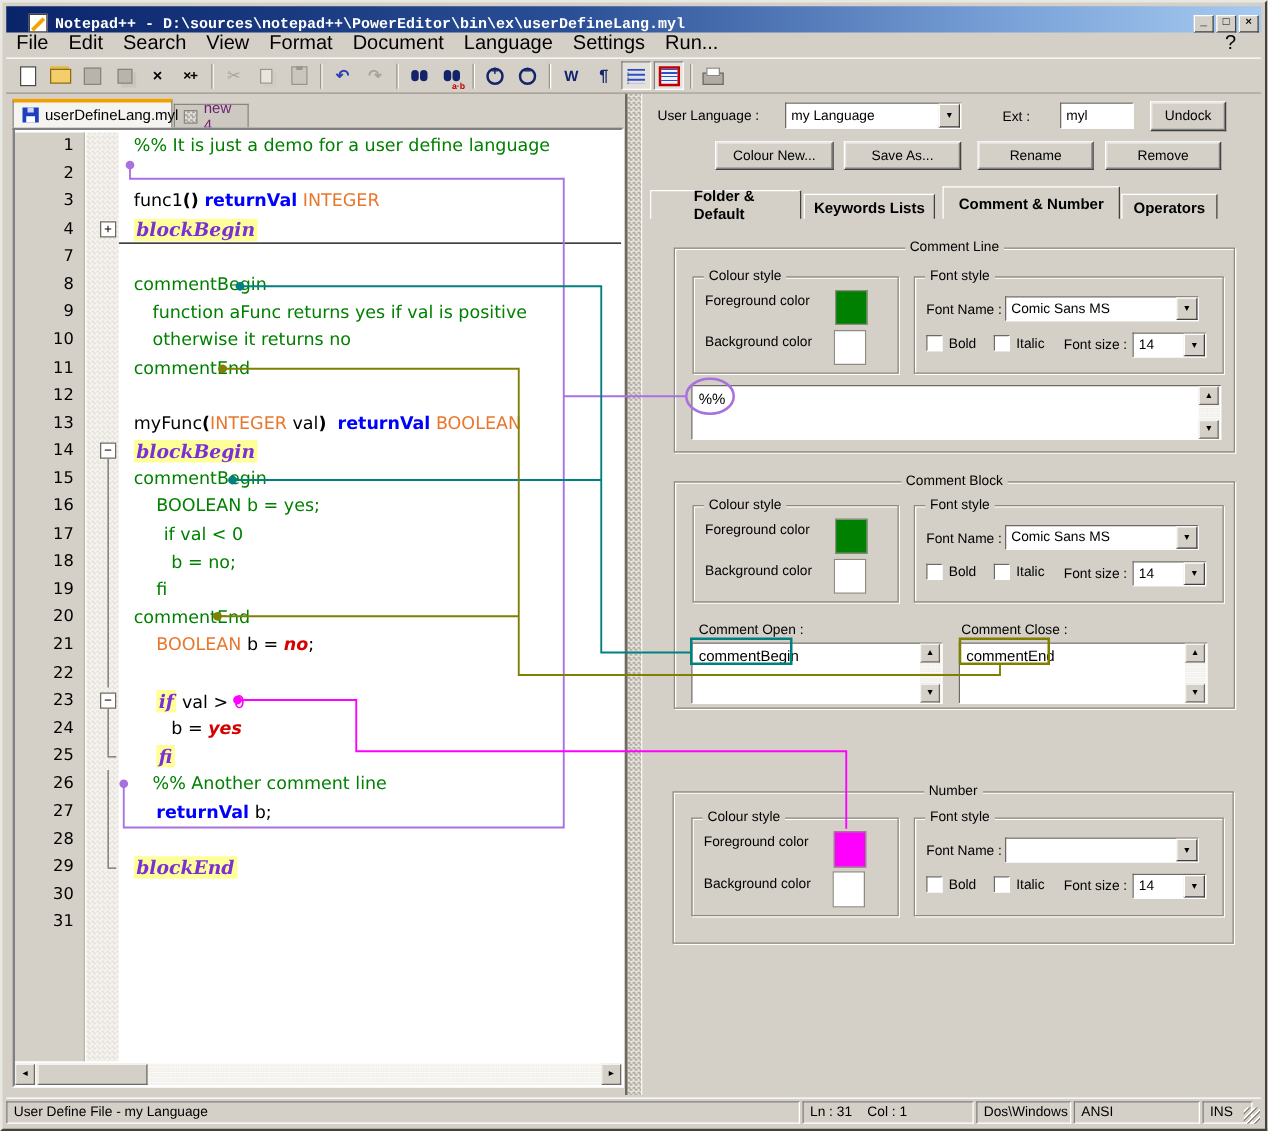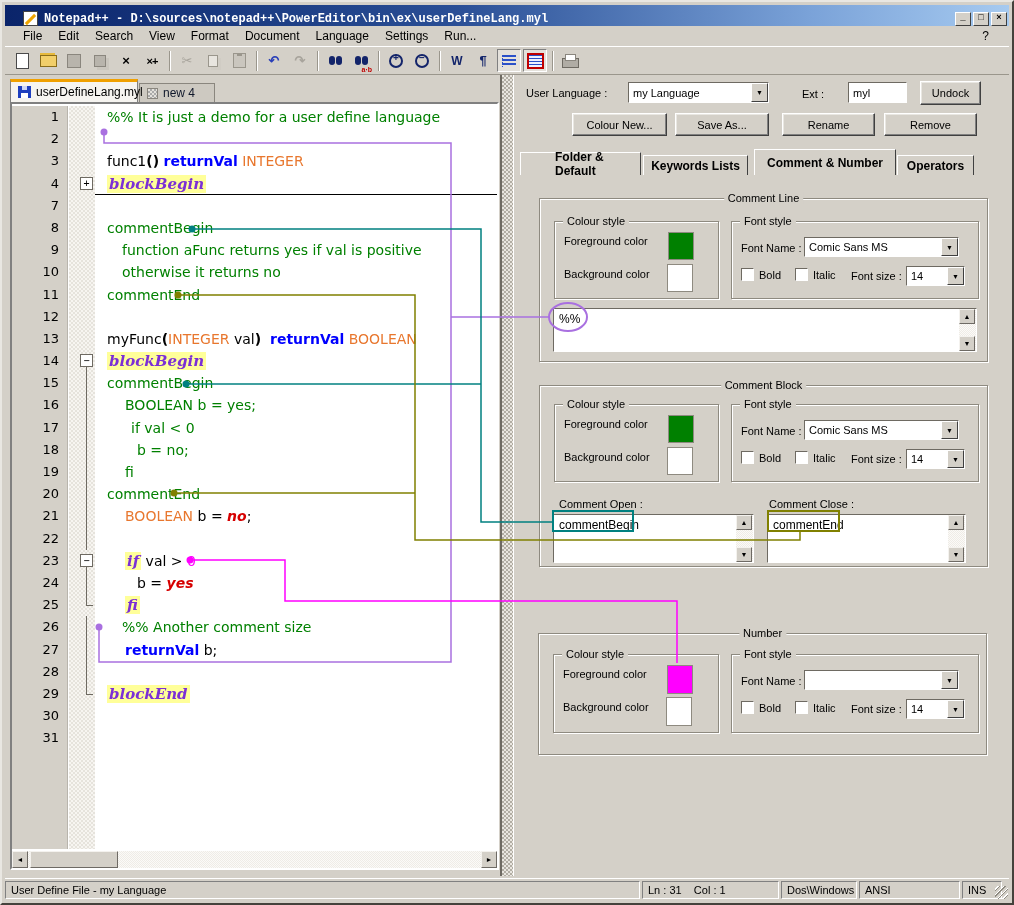--- a/index.html
+++ b/index.html
@@ -10,21 +10,21 @@
   
   .titlebar{position:absolute;left:3px;top:3px;right:3px;height:21px;
     background:linear-gradient(90deg,#0a246a 0%,#2a4f96 45%,#7aa2d8 80%,#a6caf0 100%);
     display:flex;align-items:flex-end;color:#fff;font-size:12px;font-weight:bold;padding-left:18px;font-family:Liberation Mono, monospace;}
   .np-icon{width:15px;height:15px;background:#fff;border:1px solid #444;position:relative;margin-right:6px;flex:none;}
   .np-icon::after{content:"";position:absolute;left:0px;top:6px;width:13px;height:3px;background:#f0a500;transform:rotate(-45deg);}
   .winbtns{margin-left:auto;display:flex;gap:2px;padding-right:2px;}
   .wbtn{width:16px;height:14px;background:#d4d0c8;border:1px solid;border-color:#fff #404040 #404040 #fff;
         font-size:9px;line-height:11px;text-align:center;color:#000;font-weight:bold;}
   
-  .menubar{position:absolute;left:13px;top:24px;right:3px;height:20px;display:flex;align-items:center;font-size:12px;color:#000;}
+  .menubar{position:absolute;left:3px;top:24px;right:3px;height:20px;display:flex;align-items:flex-end;font-size:16px;color:#000;}
   .menu-item{padding:2px 8px;}
   .menu-help{position:absolute;right:12px;}
   
   .toolbar{position:absolute;left:3px;top:44px;right:3px;height:29px;display:flex;align-items:center;
            border-top:1px solid #fff;border-bottom:1px solid #9a968c;padding-left:4px;}
   .tbtn{width:24px;height:23px;display:flex;align-items:center;justify-content:center;position:relative;margin:0 1px;}
   .tbtn.pressed{border:1px solid;border-color:#808080 #fff #fff #808080;background:#e4e1db;}
   .tsep{width:1px;height:20px;background:#9a968c;box-shadow:1px 0 0 #fff;margin:0 4px;flex:none;}
   .ic{width:20px;height:20px;position:relative;display:flex;align-items:center;justify-content:center;font-size:13px;}
   .ic-new::before{content:"";width:11px;height:14px;background:#fff;border:1px solid #4a4a4a;}
@@ -47,21 +47,21 @@
   .ic-zoom-out::after{content:"−";position:absolute;font-size:10px;font-weight:bold;color:#13246a;top:1px;}
   .ic-word-wrap{color:#13246a;font-weight:bold;font-size:12px;}
   .ic-pilcrow{color:#13246a;font-weight:bold;font-size:13px;}
   .ic-indent::before{content:"";width:13px;height:12px;background:repeating-linear-gradient(180deg,#2a50c8 0 2px,transparent 2px 4px);border-left:1px dotted #2a50c8;}
   .ic-udl::before{content:"";width:13px;height:12px;border:2px solid #c00000;background:repeating-linear-gradient(180deg,#2a50c8 0 1px,#eef2ff 1px 3px);}
   .ic-print::before{content:"";width:15px;height:8px;background:#b0aca4;border:1px solid #6e6a62;margin-top:4px;}
   .ic-print::after{content:"";position:absolute;top:3px;width:9px;height:5px;background:#fff;border:1px solid #8a867e;}
   
   .tab{position:absolute;display:flex;align-items:center;font-size:12px;gap:5px;padding:0 7px;}
   .tab.active{left:8px;top:77px;width:128px;height:23px;background:#f6f4f0;border:1px solid #808080;border-bottom:none;border-top:3px solid #f0a000;color:#000;z-index:3;}
-  .tab.inactive{left:137px;top:81px;width:76px;height:19px;background:#cdc9c1;border:1px solid #8a867e;border-bottom:none;color:#0f172a;}
+  .tab.inactive{left:137px;top:81px;width:60px;height:19px;background:#cdc9c1;border:1px solid #8a867e;border-bottom:none;color:#701a75;}
   .tab-floppy{width:13px;height:12px;background:#1e3fbf;position:relative;flex:none;}
   .tab-floppy::before{content:"";position:absolute;left:4px;top:0;width:5px;height:4px;background:#cdd6f6;}
   .tab-floppy::after{content:"";position:absolute;left:3px;bottom:0;width:7px;height:5px;background:#fff;}
   .tab-grid{width:11px;height:11px;border:1px solid #8a867e;background:repeating-conic-gradient(#aaa 0 25%,#e4e1db 0 50%) 0 0/4px 4px;flex:none;}
   .editor{position:absolute;left:8px;top:100px;width:489px;height:768px;border:2px solid;border-color:#808080 #fff #fff #808080;background:#fff;}
   .gutter-col{position:absolute;left:0;top:2px;width:56px;bottom:19px;background:#d4d0c8;border-right:1px solid #b8b4ac;}
   .margin-col{position:absolute;left:57px;top:2px;width:26px;bottom:19px;background:repeating-conic-gradient(#e6e3dc 0 25%,#f7f5f1 0 50%) 0 0/4px 4px;}
   .code-col{position:absolute;left:83px;top:2px;right:0;bottom:19px;background:#fff;overflow:hidden;}
   .grow{height:22.2px;line-height:22.2px;text-align:right;padding-right:8px;font-family:"DejaVu Sans",sans-serif;font-size:13px;color:#000;}
   .mcell{position:relative;height:22.2px;}
@@ -310,21 +310,21 @@
         <div class="crow" style="padding-left: 30px;"><span class="sc">BOOLEAN b = yes;</span></div>
         <div class="crow" style="padding-left: 36px;"><span class="sc">if val &lt; 0</span></div>
         <div class="crow" style="padding-left: 42px;"><span class="sc">b = no;</span></div>
         <div class="crow" style="padding-left: 30px;"><span class="sc">fi</span></div>
         <div class="crow" style="padding-left: 12px;"><span class="sc">commentEnd</span></div>
         <div class="crow" style="padding-left: 30px;"><span class="st">BOOLEAN</span><span class="sp"> b = </span><span class="sv">no</span><span class="sp">;</span></div>
         <div class="crow" style="padding-left: 12px;"></div>
         <div class="crow" style="padding-left: 30px;"><span class="ss">if</span><span class="sp"> val &gt; </span><span class="sn">0</span></div>
         <div class="crow" style="padding-left: 42px;"><span class="sp">b = </span><span class="sv">yes</span></div>
         <div class="crow" style="padding-left: 30px;"><span class="ss">fi</span></div>
-        <div class="crow" style="padding-left: 27px;"><span class="sc">%% Another comment size</span></div>
+        <div class="crow" style="padding-left: 27px;"><span class="sc">%% Another comment line</span></div>
         <div class="crow" style="padding-left: 30px;"><span class="sk">returnVal</span><span class="sp"> b;</span></div>
         <div class="crow" style="padding-left: 12px;"></div>
         <div class="crow" style="padding-left: 12px;"><span class="ss">blockEnd</span></div>
         <div class="crow" style="padding-left: 12px;"></div>
         <div class="crow" style="padding-left: 12px;"></div>
       </div>
     <div class="hscroll">
       <span class="sbtn">◄</span>
       <span class="hthumb"></span>
       <span class="sbtn hs-right">►</span>

